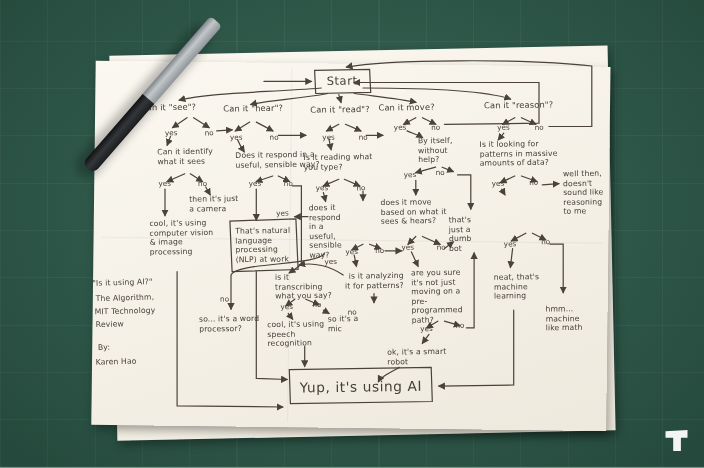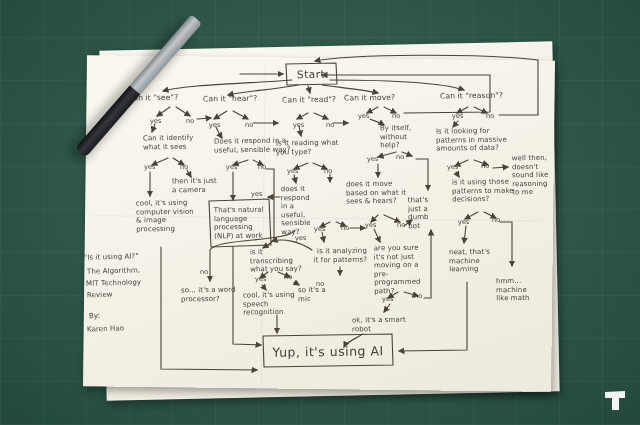--- a/index.html
+++ b/index.html
@@ -154,21 +154,20 @@
   <div class="n" style="left:276px;top:139px;width:70px;">Is it reading what you type?</div>
   <div class="n" style="left:281px;top:185px;width:36px;">does it respond in a useful, sensible way?</div>
   <div class="n" style="left:311px;top:247px;width:56px;text-align:right;">is it analyzing it for patterns?</div>
   <div class="n" style="left:380px;top:124px;width:46px;">By itself, without help?</div>
   <div class="n" style="left:346px;top:180px;width:62px;">does it move based on what it sees &amp; hears?</div>
   <div class="n" style="left:408px;top:196px;width:34px;">that's just a dumb bot</div>
   <div class="n" style="left:374px;top:244px;width:56px;">are you sure it's not just moving on a pre-programmed path?</div>
   <div class="n" style="left:352px;top:316px;width:56px;">ok, it's a smart robot</div>
   <div class="n" style="left:436px;top:127px;width:86px;">Is it looking for patterns in massive amounts of data?</div>
   <div class="n" style="left:512px;top:154px;width:40px;">well then, doesn't sound like reasoning to me</div>
-  <div class="n" style="left:452px;top:178px;width:70px;">is it using those patterns to make decisions?</div>
   <div class="n" style="left:449px;top:248px;width:50px;">neat, that's machine learning</div>
   <div class="n" style="left:496px;top:277px;width:40px;">hmm... machine like math</div>
   <div class="n hw-big ctr" style="left:270px;top:344px;width:116px;font-size:12.5px;">Yup, it's using AI</div>
 
   <span class="yn" style="left:150px;top:117px;">yes</span>
   <span class="yn" style="left:186px;top:117px;">no</span>
   <span class="yn" style="left:209px;top:121px;">yes</span>
   <span class="yn" style="left:245px;top:121px;">no</span>
   <span class="yn" style="left:293px;top:121px;">yes</span>
   <span class="yn" style="left:326px;top:121px;">no</span>

